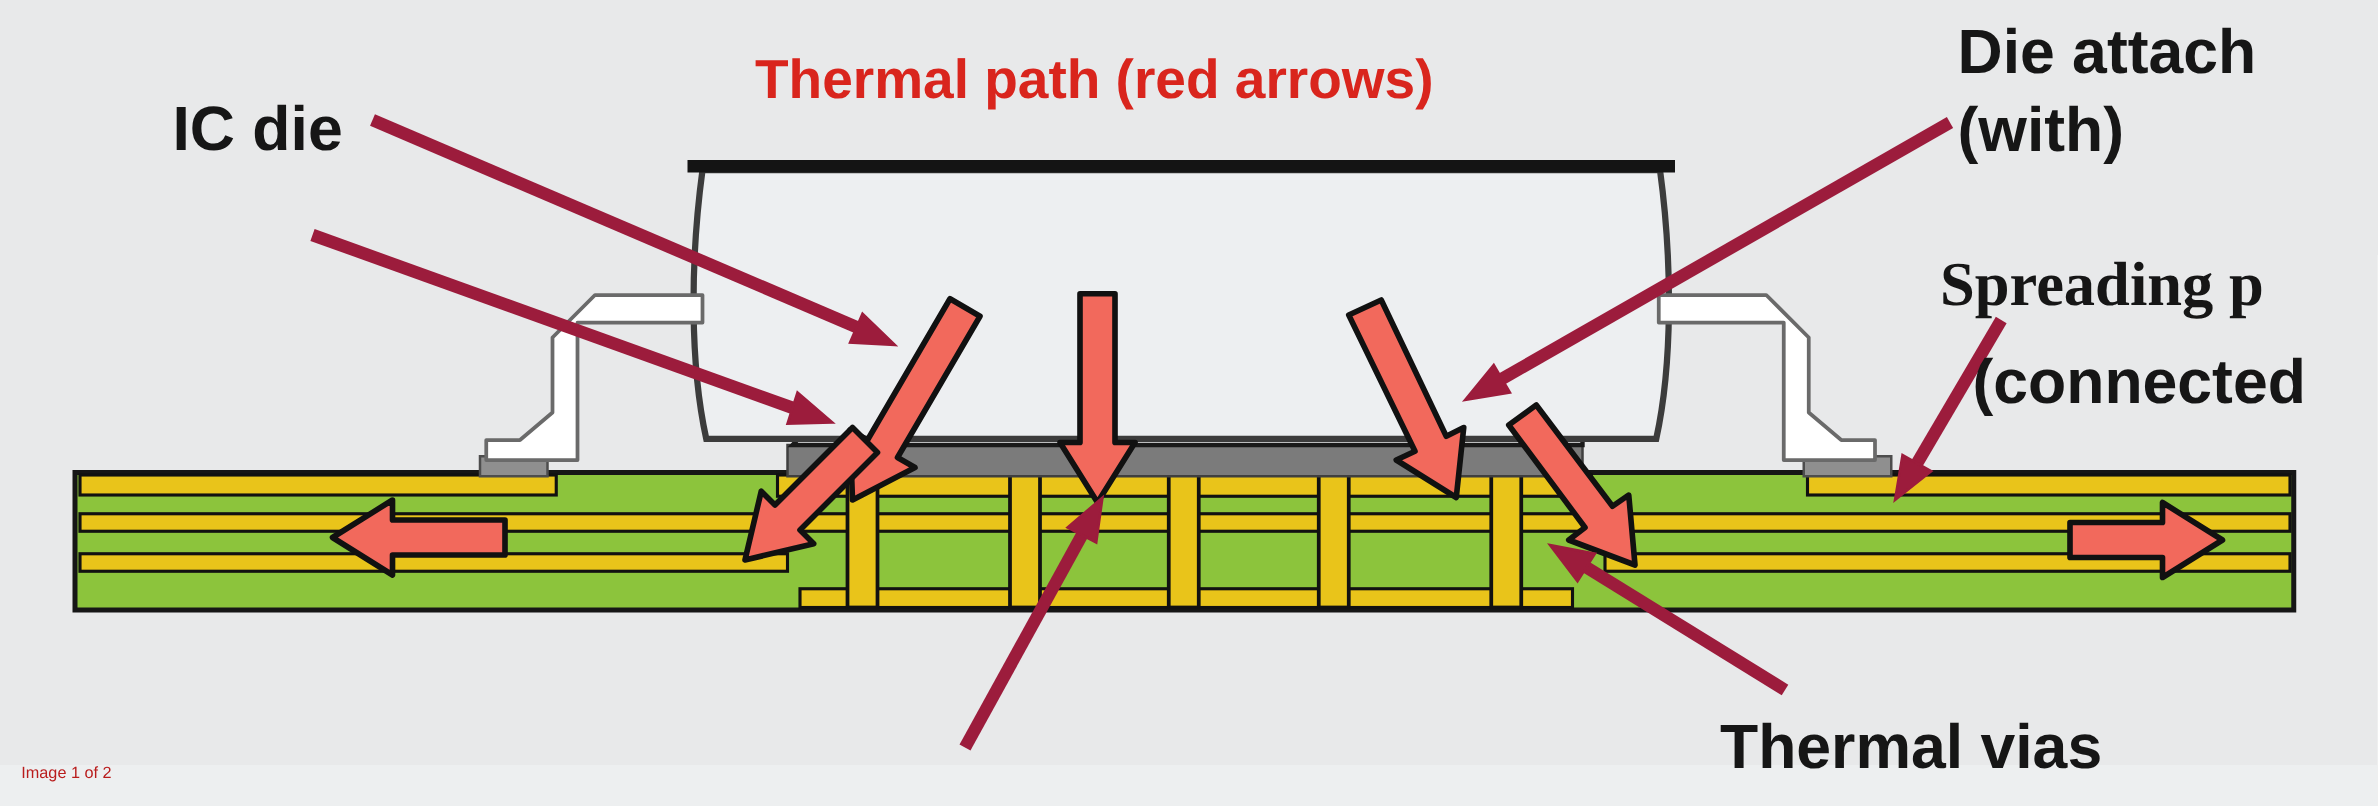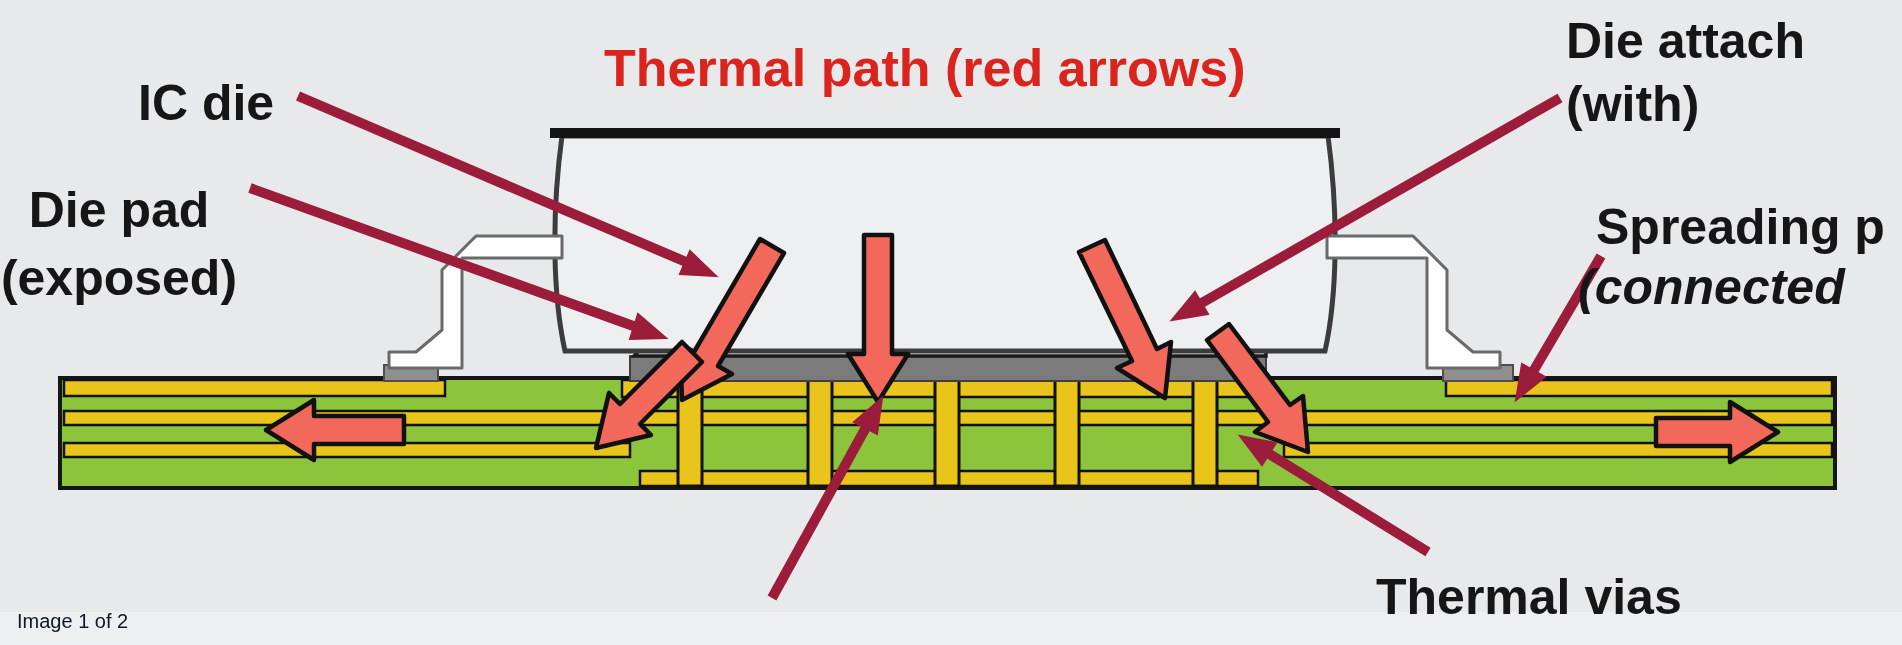--- a/index.html
+++ b/index.html
@@ -6,33 +6,33 @@
   #stage{
     position:relative;width:1902px;height:645px;overflow:hidden;
     background:#e8e9ea;
     font-family:"Liberation Sans","DejaVu Sans",sans-serif;
   }
   #diagram-svg{position:absolute;left:0;top:0;}
   .lbl{
     position:absolute;color:#161616;font-weight:bold;font-size:50px;
     line-height:1.0;white-space:nowrap;letter-spacing:0px;
   }
-  .lbl.red{color:#d9251d;font-size:52px;}
+  .lbl.red{color:#d9251d;font-size:44px;}
   .two-line{line-height:68px;}
   #die-pad-label{left:0px;top:176px;width:238px;text-align:center;}
   #ic-die-label{left:138px;top:78px;}
   #title-label{left:604px;top:42px;}
   #die-attach-label{left:1566px;top:10px;line-height:63px;}
-  #spreading-line1{left:1596px;top:202px;}
-  #spreading-line2{left:1578px;top:262px;font-style:italic;}
+  #spreading-line1{left:1552px;top:202px;font-family:Liberation Serif, serif;}
+  #spreading-line2{left:1578px;top:280px;}
   #landing-pad-label{left:80px;top:548px;}
   #thermal-vias-label{left:1376px;top:572px;}
   #image-counter{
-    position:absolute;left:17px;top:610px;color:#0f172a;
-    font-size:20px;font-weight:normal;
+    position:absolute;left:17px;top:610px;color:#b91c1c;
+    font-size:13px;font-weight:normal;
   }
   #bottom-strip{
     position:absolute;left:0;top:612px;width:1902px;height:33px;
     background:#edeff0;
   }
 </style>
 </head>
 <body>
 
 <div id="stage">
@@ -103,24 +103,20 @@
       <polygon points="1516,400 1522,364 1545,377" stroke-width="2"></polygon>
       <line x1="1428" y1="552" x2="1258" y2="447"></line>
       <polygon points="1240,436 1276,443 1262,465" stroke-width="2"></polygon>
       <line x1="772" y1="598" x2="870" y2="420"></line>
       <polygon points="882,398 877,434 854,422" stroke-width="2"></polygon>
     </g>
   </svg>
 
   <div class="lbl" id="ic-die-label">IC die</div>
 
-  <div class="lbl two-line" id="die-pad-label">
-    <div>Die pad</div>
-    <div>(exposed)</div>
-  </div>
 
   <div class="lbl red" id="title-label">Thermal path (red arrows)</div>
 
   <div class="lbl" id="die-attach-label">
     <div>Die attach</div>
     <div>(with)</div>
   </div>
 
   <div class="lbl" id="spreading-line1">Spreading p</div>
   <div class="lbl" id="spreading-line2">(connected</div>

